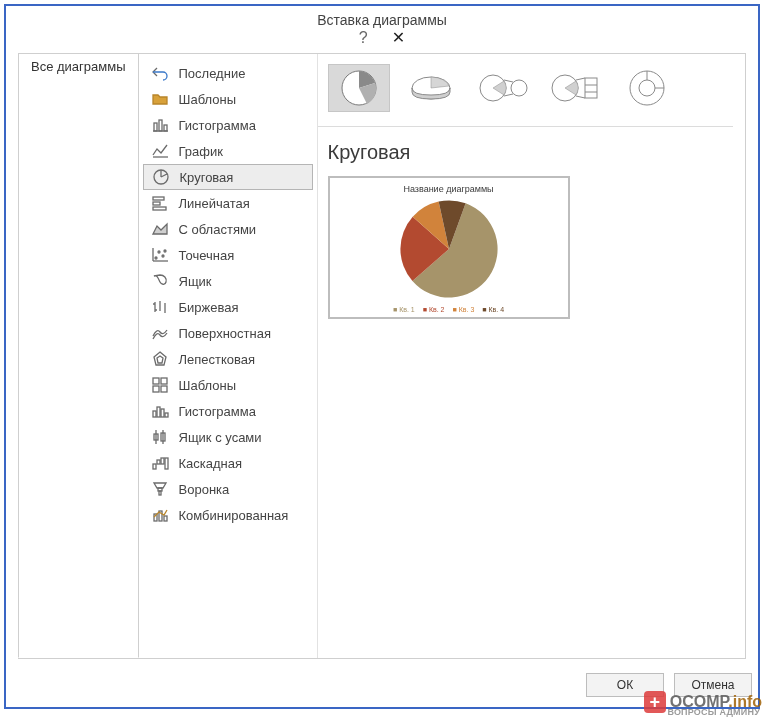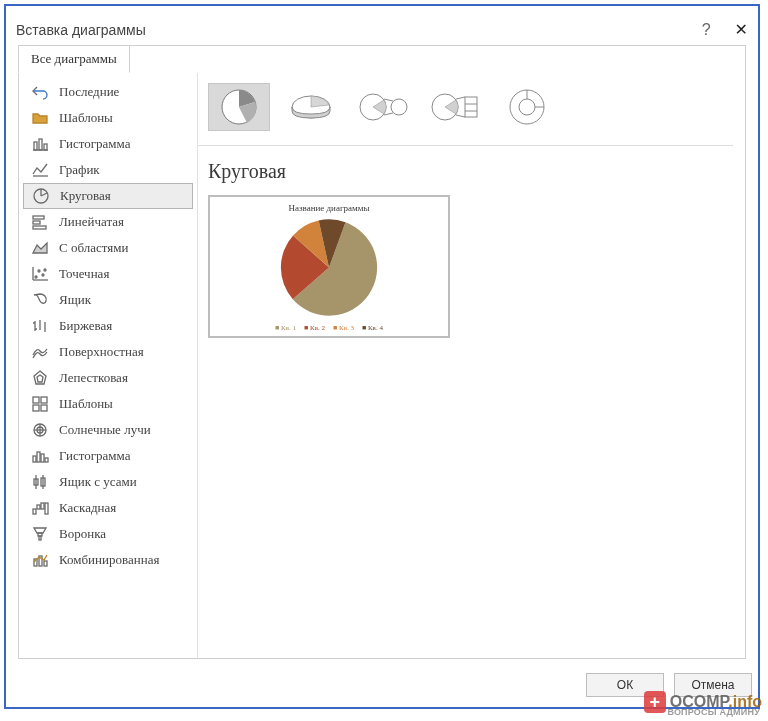--- a/index.html
+++ b/index.html
@@ -20,35 +20,35 @@
     margin: 4px;
     border: 2px solid #3a66c4;
     background: #fff;
     display: flex;
     flex-direction: column;
   }
   .titlebar {
     display: flex;
     align-items: center;
     justify-content: space-between;
-    padding: 14px 10px 6px 10px;
+    padding: 6px 10px 6px 10px;
     font-size: 14px;
     color: #444;
+    flex-direction: column;
   }
   .titlebar-right { display: flex; align-items: center; gap: 24px; font-size: 16px; }
   .titlebar-right .help { color: #666; cursor: default; }
   .titlebar-right .close { cursor: default; color: #222; }
   .client {
     flex: 1;
     margin: 0 12px 8px 12px;
     border: 1px solid #cfcfcf;
     display: flex;
-    flex-direction: column;
+    flex-direction: row;
     background: #fff;
-    font-family: Liberation Serif, serif;
   }
   .tabs {
     display: flex;
     margin-top: -1px;
   }
   .tab {
     position: relative;
     padding: 5px 12px;
     font-size: 13px;
     border: 1px solid #cfcfcf;
@@ -289,31 +289,20 @@
                 <rect x="10" y="2" width="6" height="6"></rect>
                 <rect x="2" y="10" width="6" height="6"></rect>
                 <rect x="10" y="10" width="6" height="6"></rect>
               </svg>
             </span>
                  <span>Шаблоны</span>
           </div>
           <div class="side-item">
             <span class="ic">
               <svg xmlns="http://www.w3.org/2000/svg" width="18" height="18" viewBox="0 0 18 18" fill="none" stroke="#6b6b6b" stroke-width="1.3">
-                <circle cx="9" cy="9" r="3"></circle>
-                <circle cx="9" cy="9" r="6"></circle>
-                <line x1="9" y1="3" x2="9" y2="15"></line>
-                <line x1="3" y1="9" x2="15" y2="9"></line>
-              </svg>
-            </span>
-                 <span>Солнечные лучи</span>
-          </div>
-          <div class="side-item">
-            <span class="ic">
-              <svg xmlns="http://www.w3.org/2000/svg" width="18" height="18" viewBox="0 0 18 18" fill="none" stroke="#6b6b6b" stroke-width="1.3">
                 <rect x="2" y="9" width="3" height="6"></rect>
                 <rect x="6" y="5" width="3" height="10"></rect>
                 <rect x="10" y="7" width="3" height="8"></rect>
                 <rect x="14" y="11" width="3" height="4"></rect>
               </svg>
             </span>
                  <span>Гистограмма</span>
           </div>
           <div class="side-item">
             <span class="ic">

